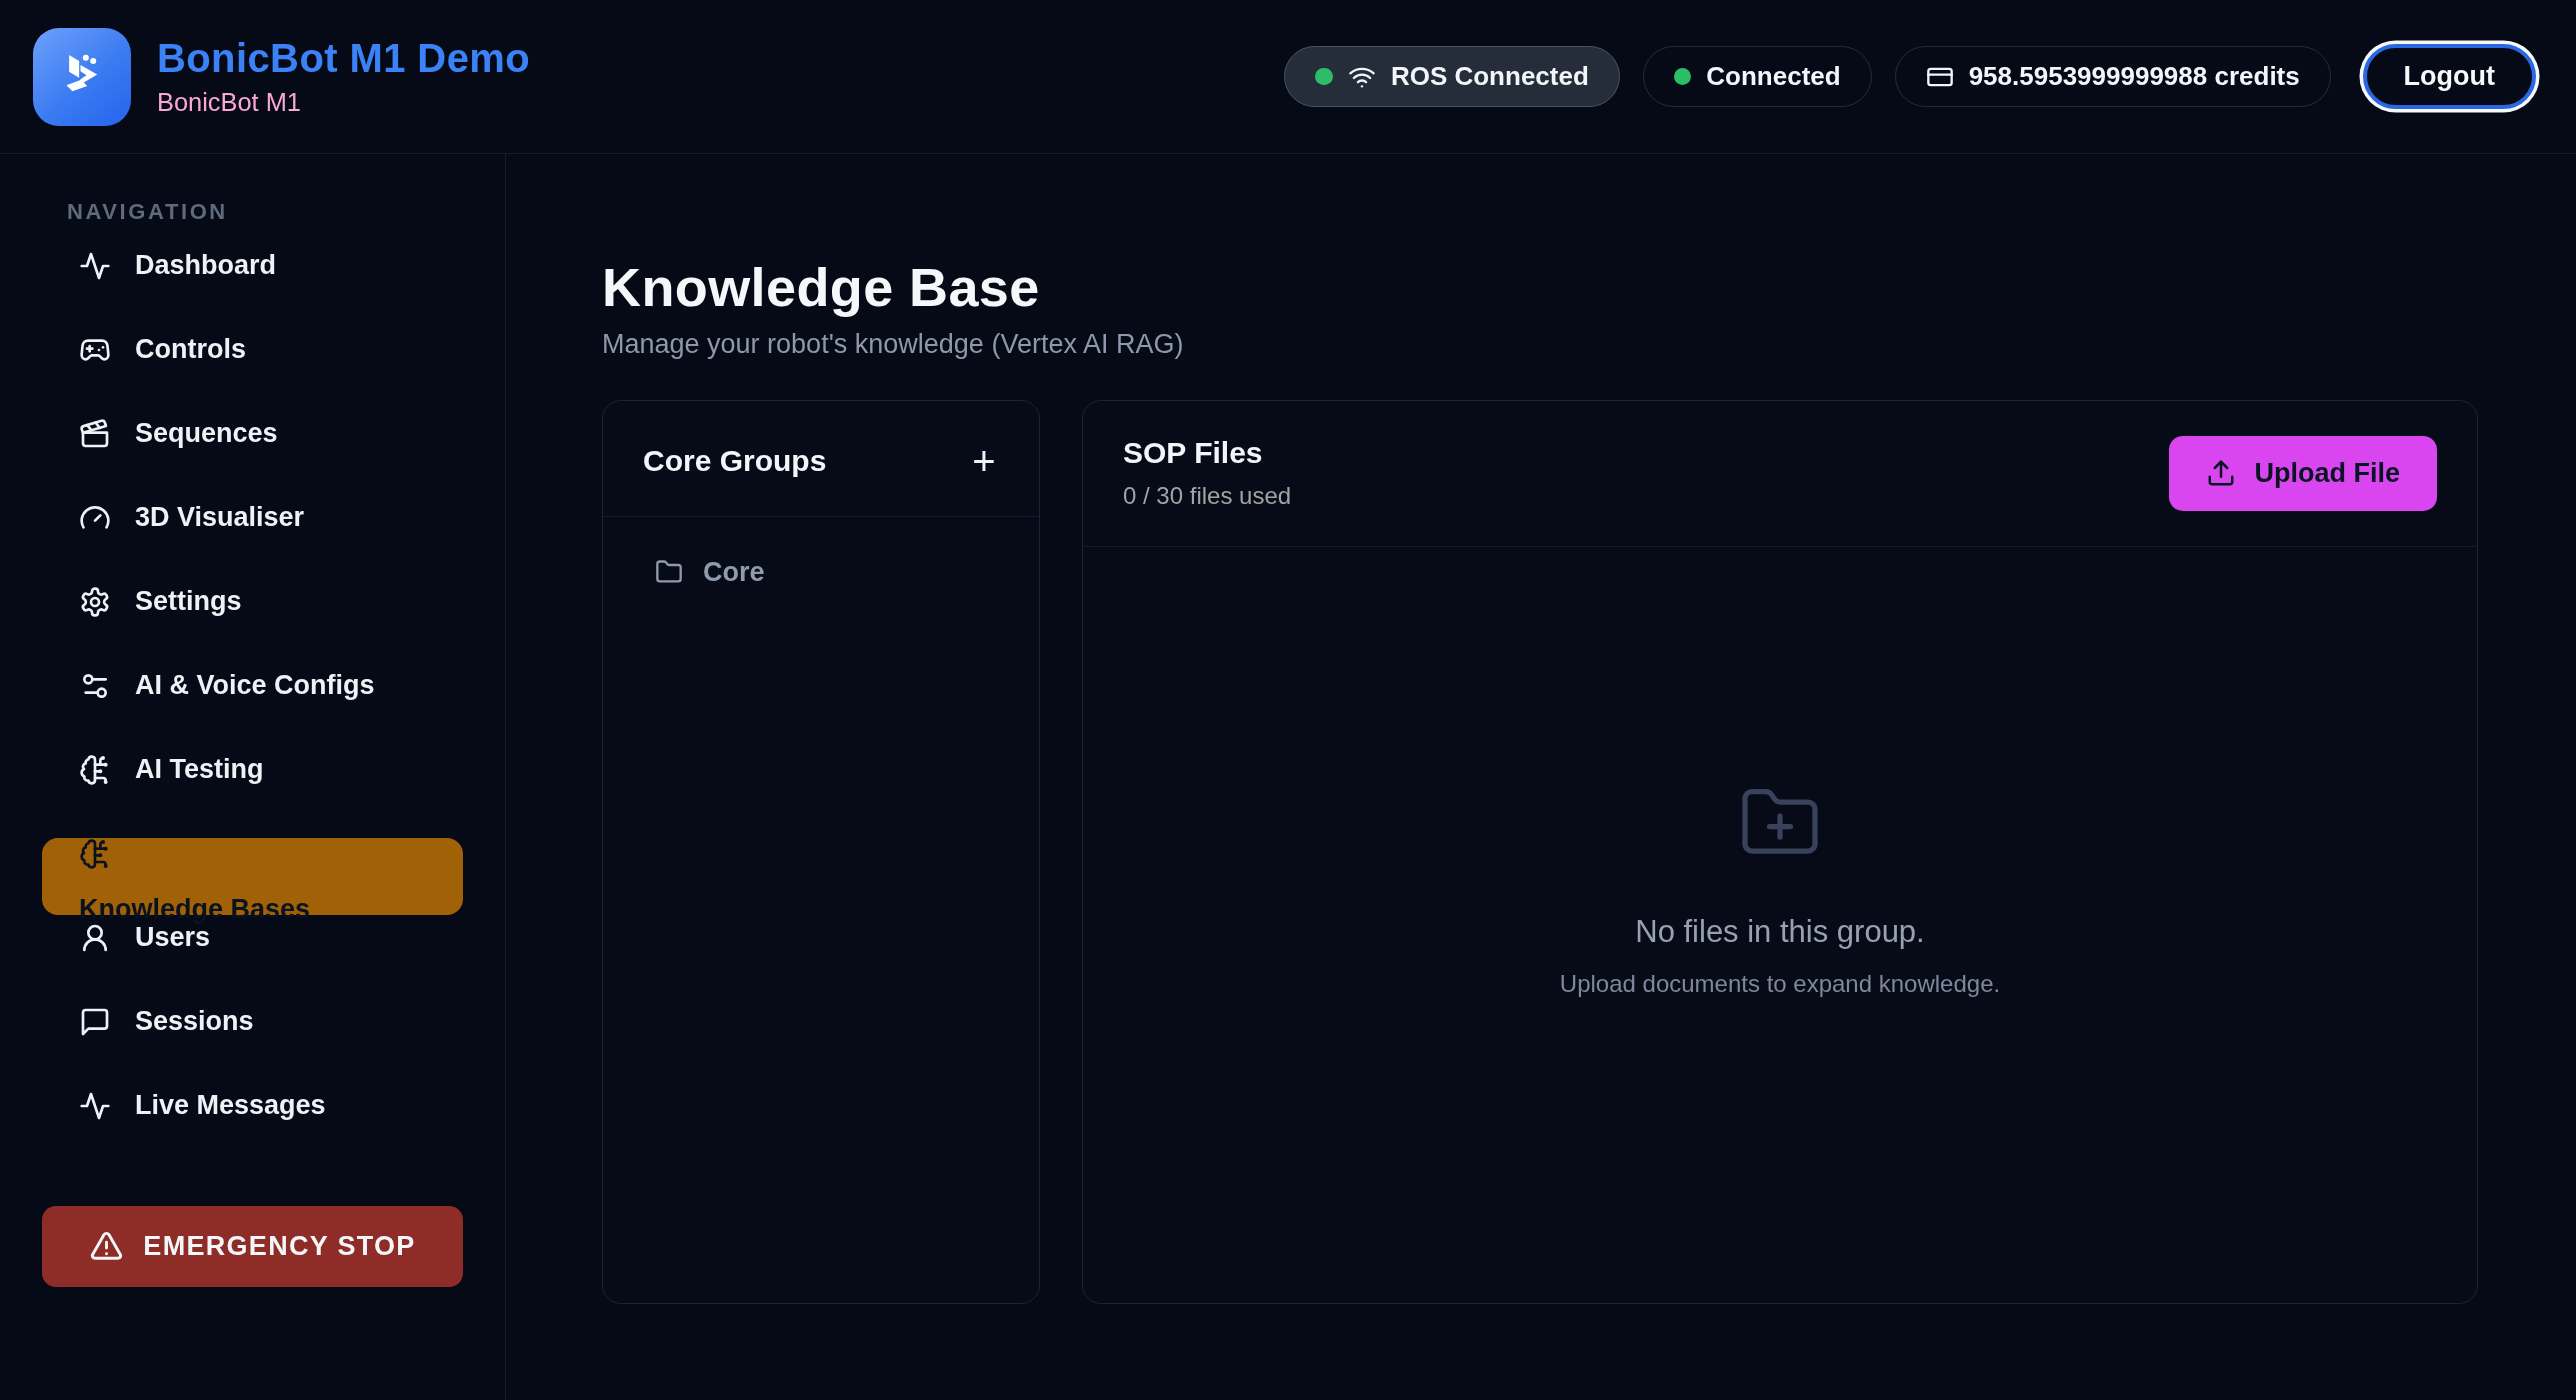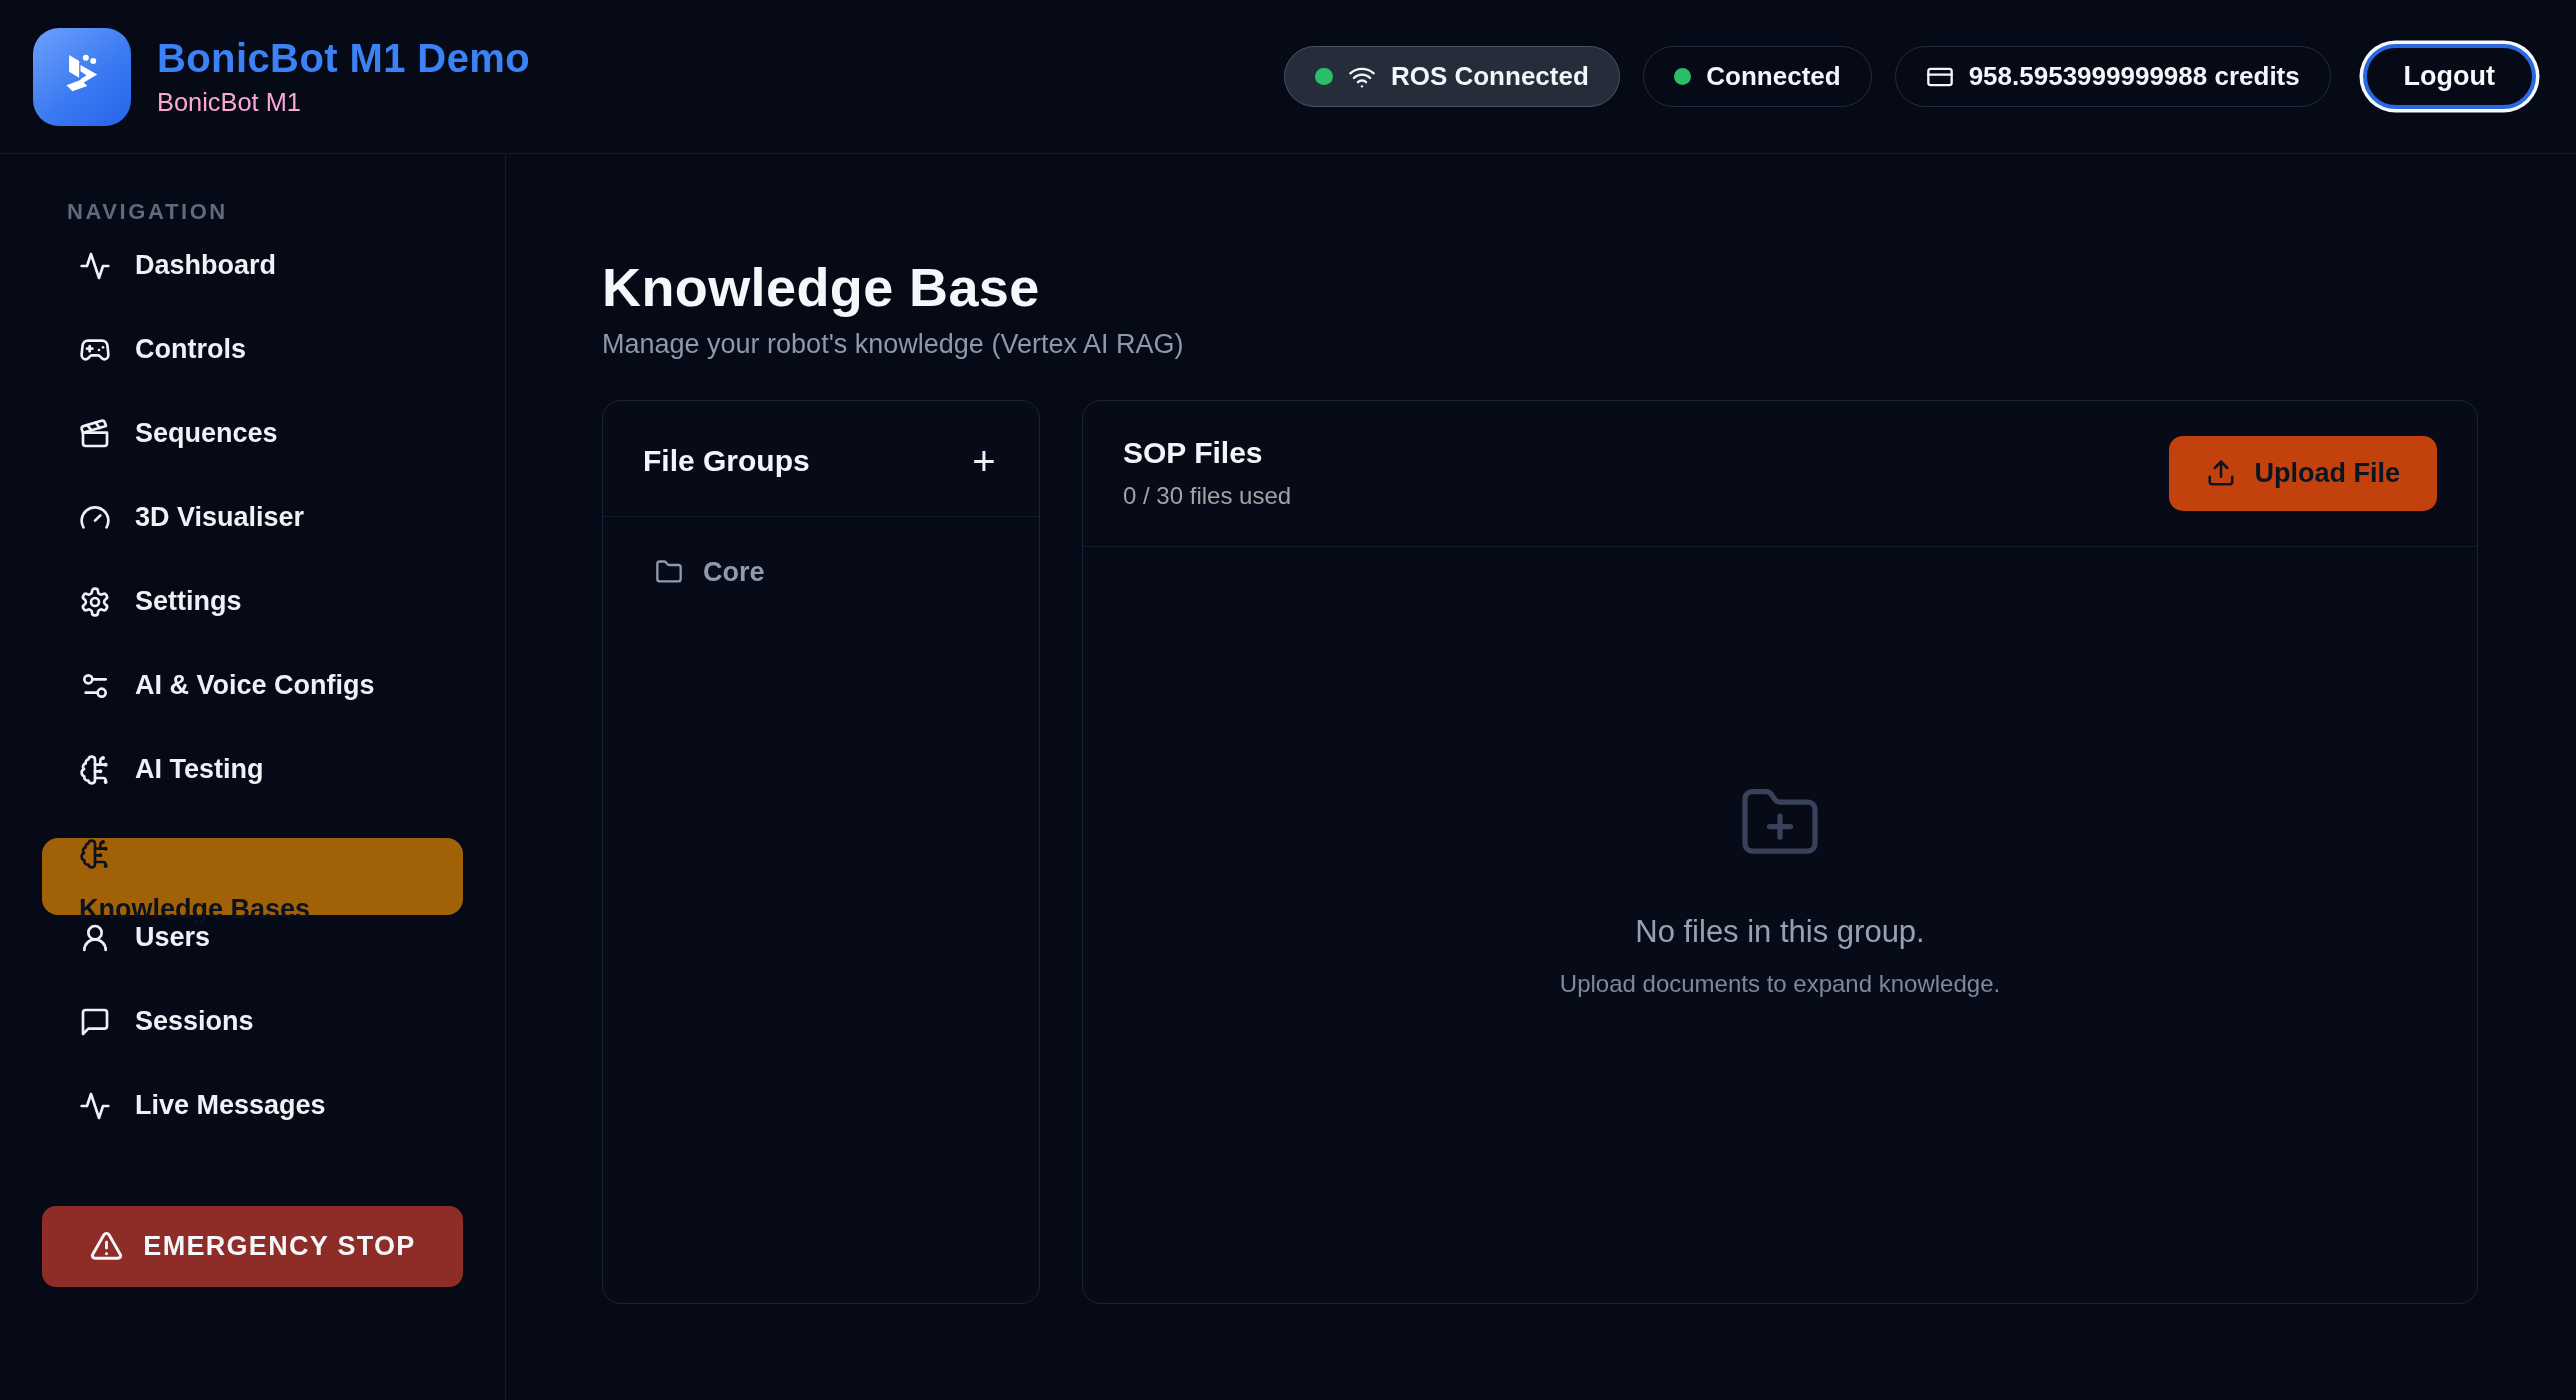--- a/index.html
+++ b/index.html
@@ -98,21 +98,21 @@
   .group-row .folder-ic { width:28px; height:28px; color:#8f9aac; }
 
   .sop-panel { flex:1; display:flex; flex-direction:column; }
   .sop-header {
     padding:35px 40px; display:flex; align-items:center;
     justify-content:space-between; border-bottom:1.8px solid #141b2a;
   }
   .sop-usage { font-size:24px; color:#a3a3a3; margin-top:11.4px; }
   .upload-btn {
     height:75px; padding:0 37px; border-radius:14px; border:none;
-    background:#c2410c; color:#0b1422; font-size:27px; font-weight:600;
+    background:#d946ef; color:#0b1422; font-size:27px; font-weight:600;
     font-family:inherit; display:flex; align-items:center; gap:18.4px; cursor:pointer;margin-left:34px;
   }
   .upload-btn .up-ic { width:30px; height:30px; color:#0b1422; }
   .empty-state {
     flex:1; display:flex; flex-direction:column; align-items:center;
     justify-content:center; transform:translateY(-35px);
   }
   .empty-ic { width:84px; height:84px; color:#39425a; }
   .empty-title { font-size:31px; color:#97a1b3; margin-top:49px; }
   .empty-sub { font-size:24px; color:#7d889c; margin-top:20px; }
@@ -301,21 +301,21 @@
   </aside>
 
   <main class="main">
     <h1 class="page-title">Knowledge Base</h1>
     <p class="page-subtitle">Manage your robot's knowledge (Vertex AI RAG)</p>
 
     <div class="panels">
 
       <section class="panel fg-panel">
         <div class="fg-header">
-          <h2 class="panel-title">File Groups</h2>
+          <h2 class="panel-title">Core Groups</h2>
           <button class="add-group-btn">+</button>
         </div>
         <div class="fg-body" id="group-list">
             <div class="group-row">
               <span class="folder-ic">
                 <svg viewBox="0 0 24 24" width="100%" height="100%" fill="none" stroke="currentColor" stroke-width="2" stroke-linecap="round" stroke-linejoin="round">
                   <path d="M20 20a2 2 0 0 0 2-2V8a2 2 0 0 0-2-2h-7.9a2 2 0 0 1-1.69-.9L9.6 3.9A2 2 0 0 0 7.93 3H4a2 2 0 0 0-2 2v13a2 2 0 0 0 2 2Z"></path>
                 </svg>
               </span>
               <span>Core</span>

